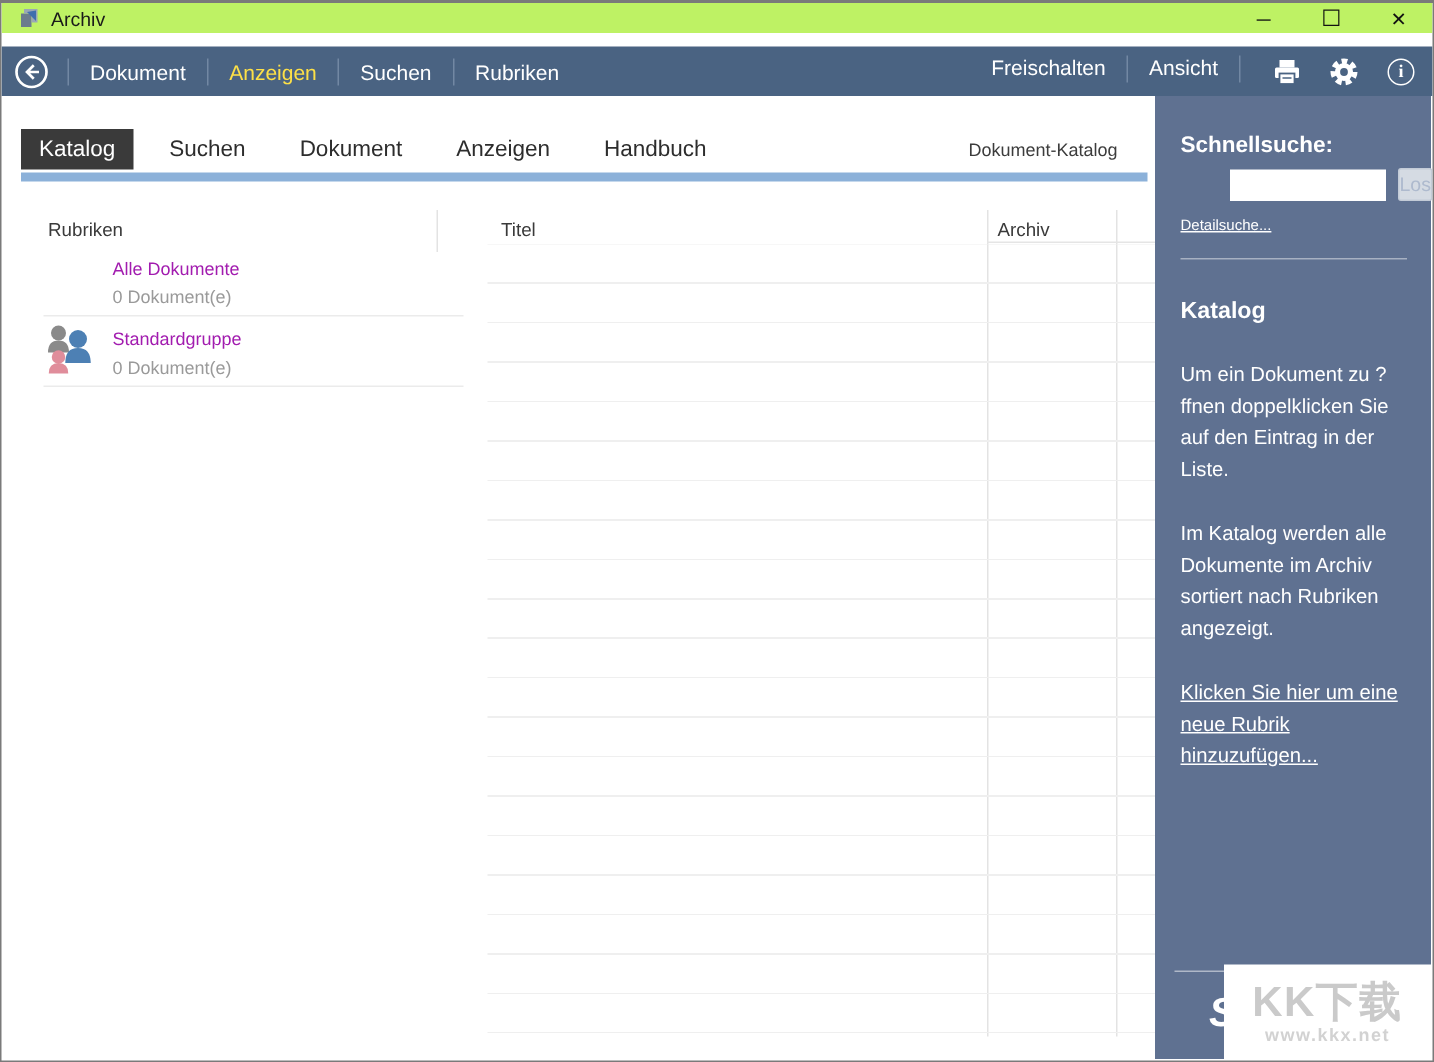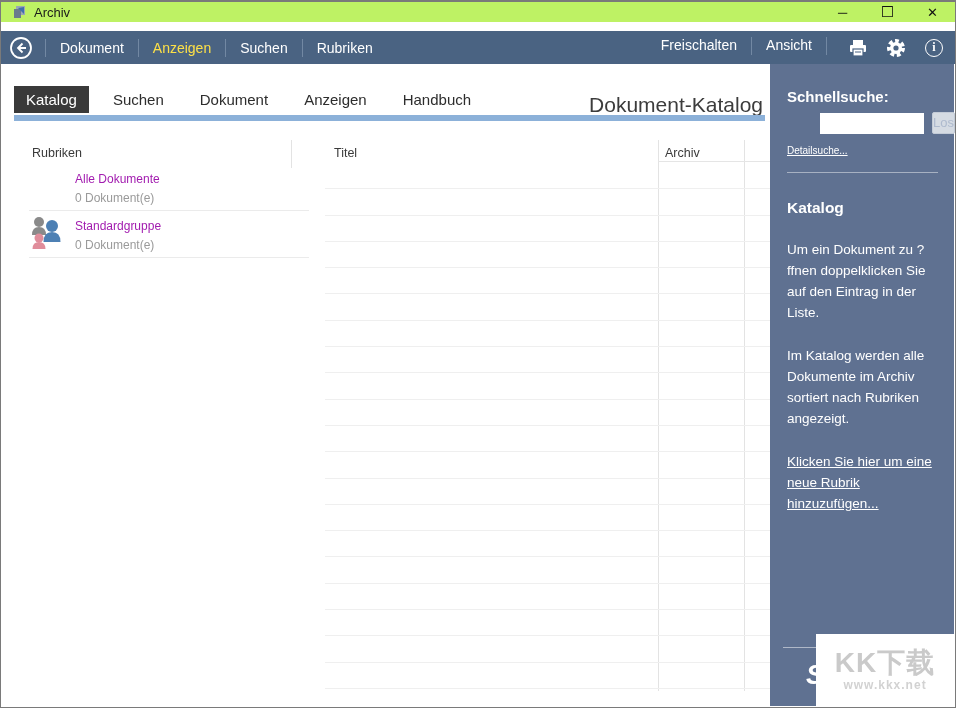--- a/index.html
+++ b/index.html
@@ -28,21 +28,21 @@
   .tb-icon { width:22px; height:22px; display:flex; align-items:center; justify-content:center; margin:0 8px; }
   .info-circle { width:18px; height:18px; border:1.6px solid #fff; border-radius:50%;
                  display:flex; align-items:center; justify-content:center;
                  font-size:12px; font-weight:bold; font-family:"Liberation Serif", serif; color:#fff; }
 
   
   .content { position:absolute; left:1px; top:62px; width:771px; bottom:1px; background:#fff; }
   .tabs { position:absolute; left:12px; top:22px; display:flex; align-items:center; }
   .tab { font-size:15px; color:#2d2d2d; padding:5px 12px; margin-right:12px; cursor:default; white-space:nowrap; }
   .tab.active { background:#3a3a3a; color:#fff; }
-  .page-title { position:absolute; right:10px; top:29px; font-size:21px; color:#3c3c3c; }
+  .page-title { position:absolute; right:28px; top:29px; font-size:12px; color:#3c3c3c; }
   .accent-bar { position:absolute; left:12px; top:51px; width:751px; height:6px; background:#8cb1d9; }
 
   .list-header { position:absolute; font-size:12.5px; color:#3a3a3a; }
   .vsep { position:absolute; width:1px; background:#e3e3e3; }
   .hsep { position:absolute; height:1px; background:#ebebeb; }
 
   .item-title { position:absolute; font-size:12px; color:#a21caf; }
   .item-count { position:absolute; font-size:12px; color:#9a9a9a; }
   .group-icon { position:absolute; left:28px; top:151px; width:32px; height:36px; }
 
@@ -62,21 +62,21 @@
                text-decoration:underline; cursor:pointer; }
   .sb-divider { height:1px; background:rgba(255,255,255,0.45); margin:14px 2px 0 0; }
   .sb-heading { font-size:15.5px; font-weight:bold; margin-top:26px; }
   .sb-para { font-size:13.5px; line-height:21px; margin-top:22px; color:#fff; }
   .sb-link { font-size:13.5px; line-height:21px; margin-top:22px; text-decoration:underline; cursor:pointer; }
   .sb-divider2 { position:absolute; left:13px; right:13px; top:583px; height:1px; background:rgba(255,255,255,0.5); }
   .sb-partial { position:absolute; left:36px; top:596px; font-size:27px; font-weight:bold;
                 font-style:italic; color:#fff; }
 
   
-  .watermark { position:absolute; right:1px; bottom:1px; width:138px; height:72px; background:#fff;
+  .watermark { position:absolute; right:1px; bottom:1px; width:138px; height:63px; background:#fff;
                display:flex; flex-direction:column; align-items:center; justify-content:center; }
   .wm-logo { font-size:28px; font-weight:bold; color:#cacaca; letter-spacing:1px; line-height:30px; }
   .wm-url { font-size:12px; font-weight:bold; color:#d2d2d2; letter-spacing:1px; }
 </style>
 </head>
 <body>
 
 <div class="window">
 
   <div class="titlebar">

